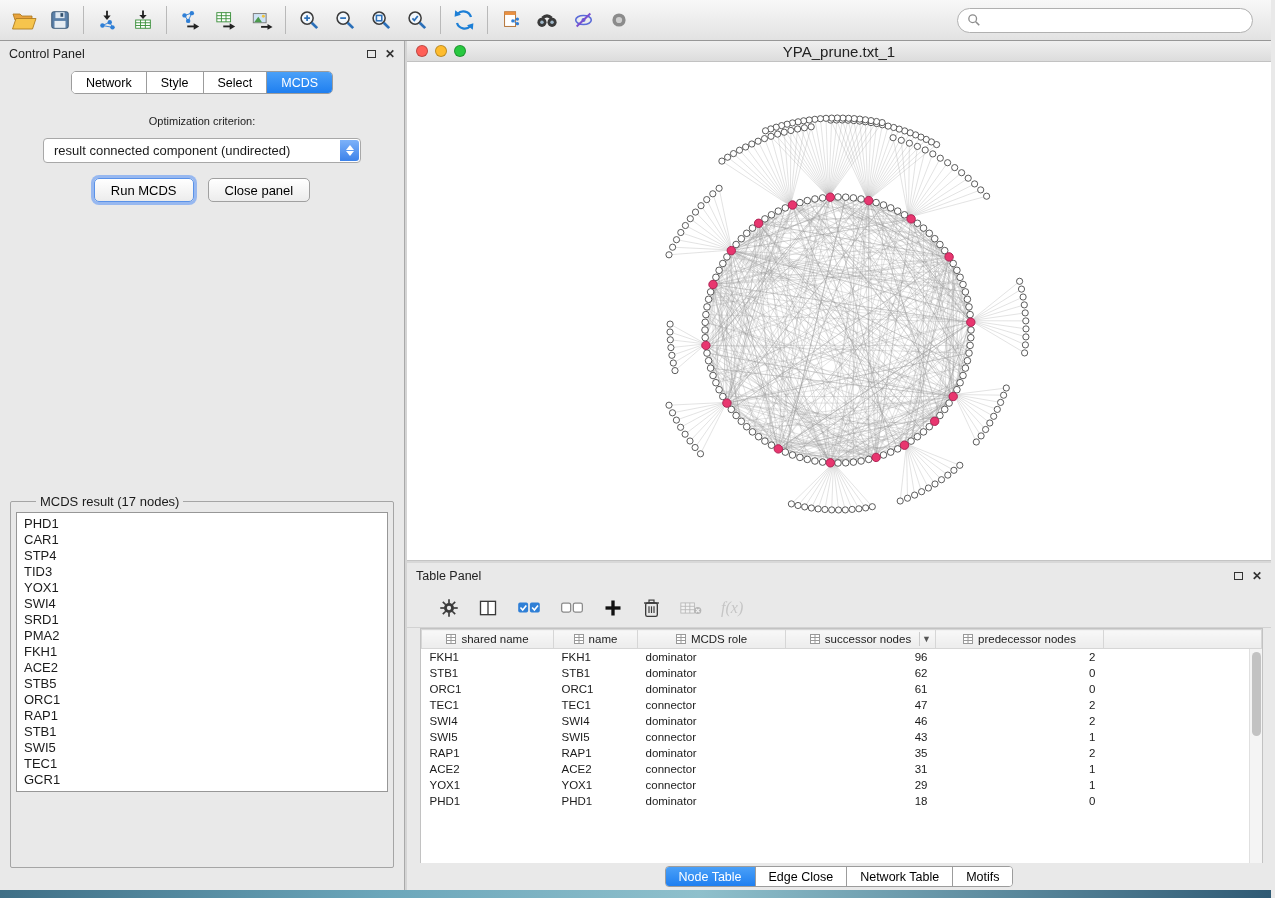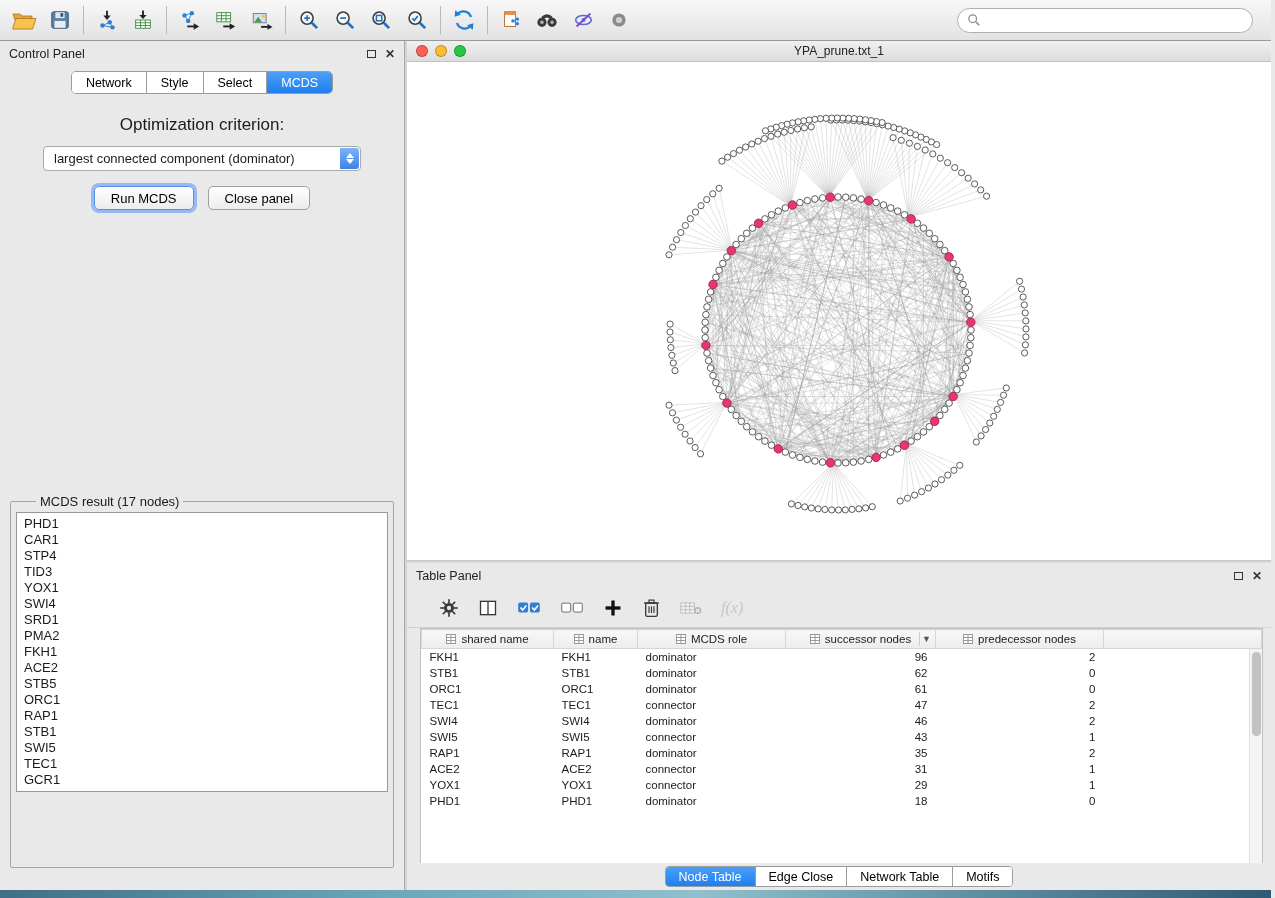--- a/index.html
+++ b/index.html
@@ -30,21 +30,21 @@
             font-size:12px; font-weight:bold; color:#333; }
   .float-glyph { width:9px; height:8px; border:1.5px solid #333; display:inline-block; }
 
   .seg-tabs { align-self:center; margin:5px 0 2px; display:flex; height:23px; background:#fff;
               border:1px solid #9c9c9c; border-radius:5px; overflow:hidden; }
   .seg { border:none; background:#fff; font:12.5px "Liberation Sans",sans-serif; padding:0 14px;
          border-right:1px solid #9c9c9c; cursor:default; }
   .seg:last-child { border-right:none; }
   .seg.active { background:linear-gradient(#4aa0f8,#1f7ff0); color:#fff; }
 
-  .opt-label { text-align:center; margin-top:19px; font-size:17px; }
+  .opt-label { text-align:center; margin-top:19px; font-size:11px; }
   .dropdown { margin:11px auto 0; width:318px; height:25px; background:#fff; border:1px solid #a8a8a8;
               border-radius:4px; position:relative; display:flex; align-items:center; padding:0 22px 0 10px;
               font-size:13px; }
   .dd-stepper { position:absolute; right:1px; top:1px; bottom:1px; width:19px; border-radius:0 3px 3px 0;
                 background:linear-gradient(#7db2f9,#3c82ea); display:flex; flex-direction:column;
                 align-items:center; justify-content:center; gap:1px; }
   .dd-stepper svg { display:block; }
 
   .btn-row { display:flex; justify-content:center; gap:14px; margin-top:15px; }
   .btn { height:24px; padding:0 16px; font:13px "Liberation Sans",sans-serif;
@@ -61,21 +61,21 @@
   .vsplit { width:2px; flex:0 0 2px; background:#d4d4d4; }
 
   
   .right-col { flex:1; display:flex; flex-direction:column; min-width:0; }
   .network-window { height:519px; flex:0 0 519px; display:flex; flex-direction:column; background:#fff; }
   .win-titlebar { height:21px; flex:0 0 21px; background:linear-gradient(#f0f0f0,#dcdcdc);
                   border-bottom:1px solid #c2c2c2; position:relative; display:flex; align-items:center; }
   .lights { display:flex; gap:7px; margin-left:9px; }
   .light { width:12px; height:12px; border-radius:50%; border:1px solid rgba(0,0,0,.25); padding:0; cursor:default; }
   .light.red { background:#ff5f57; } .light.yellow { background:#febc2e; } .light.green { background:#28c840; }
-  .win-title { position:absolute; left:0; right:0; text-align:center; font-size:12px; color:#222; pointer-events:none; }
+  .win-title { position:absolute; left:0; right:0; text-align:center; font-size:15px; color:#222; pointer-events:none; }
   .net-view { flex:1; position:relative; background:#fff; overflow:hidden; }
   .net-view svg { position:absolute; left:0; top:0; }
 
   .hsplit { height:3px; flex:0 0 3px; background:#d8d8d8; border-top:1px solid #c4c4c4; }
 
   
   .table-panel { flex:1; display:flex; flex-direction:column; background:#e9e9e9; min-height:0; }
   .table-toolbar { height:40px; flex:0 0 40px; display:flex; align-items:center; padding:0 32px; gap:19px;
                    border-bottom:1px solid #d2d2d2; }
   .ttbtn { border:none; background:transparent; display:flex; align-items:center; justify-content:center; cursor:default; }
@@ -284,21 +284,21 @@
         </span>
       </div>
       <div class="seg-tabs">
           <button class="seg">Network</button>
           <button class="seg">Style</button>
           <button class="seg">Select</button>
           <button class="seg active">MCDS</button>
         </div>
       <div class="opt-label">Optimization criterion:</div>
       <div class="dropdown">
-        <span>largest connected component (dominator)</span>
+        <span>result connected component (undirected)</span>
         <span class="dd-stepper">
           <svg width="8" height="5" viewBox="0 0 8 5">
               <polygon points="4,0 8,5 0,5" fill="#fff"></polygon>
             </svg>
           <svg width="8" height="5" viewBox="0 0 8 5">
               <polygon points="0,0 8,0 4,5" fill="#fff"></polygon>
             </svg>
         </span>
       </div>
       <div class="btn-row">

